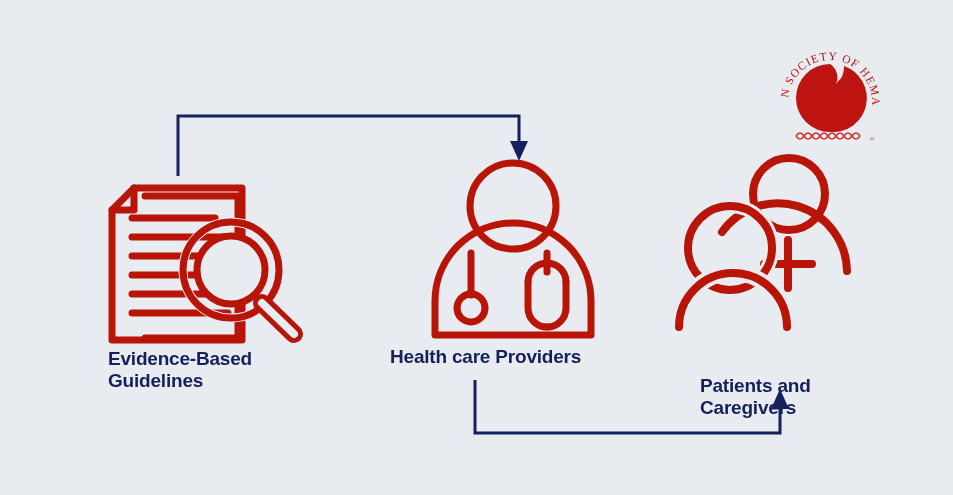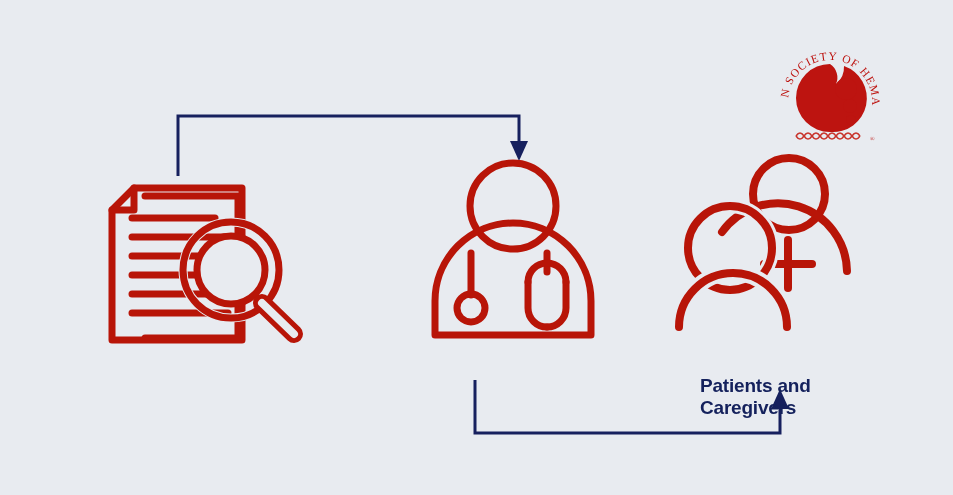--- a/index.html
+++ b/index.html
@@ -132,21 +132,24 @@
       <line x1="764" y1="264" x2="812" y2="264"></line>
       <line x1="788" y1="240" x2="788" y2="288"></line>
 
       <circle cx="730" cy="248" r="42" fill="none" stroke="#e8ebf0" stroke-width="14"></circle>
       <circle cx="730" cy="248" r="42"></circle>
       <path d="M679 327 A54 54 0 0 1 787 327" stroke="#e8ebf0" stroke-width="16"></path>
       <path d="M679 327 A54 54 0 0 1 787 327"></path>
     </g>
   </svg>
 
+  <div class="node-label" id="label-guidelines">Evidence-Based
+Guidelines</div>
 
+  <div class="node-label" id="label-providers">Health care Providers</div>
 
   <div class="node-label" id="label-patients">Patients and
 Caregivers</div>
 
   <div class="logo-wrap">
     <svg width="120" height="120" viewBox="0 0 120 120">
       <defs>
         <path id="arcTop" d="M 18,62 A 42,42 0 0 1 102,62" fill="none"></path>
       </defs>
 

